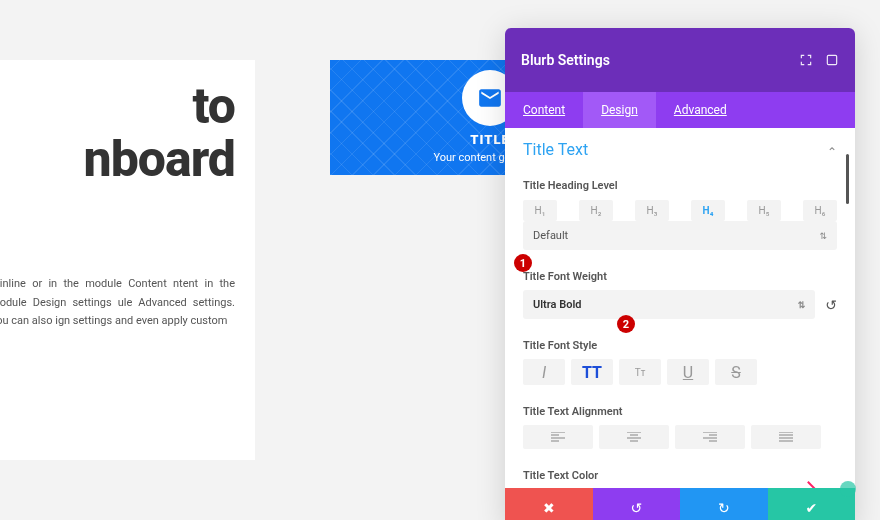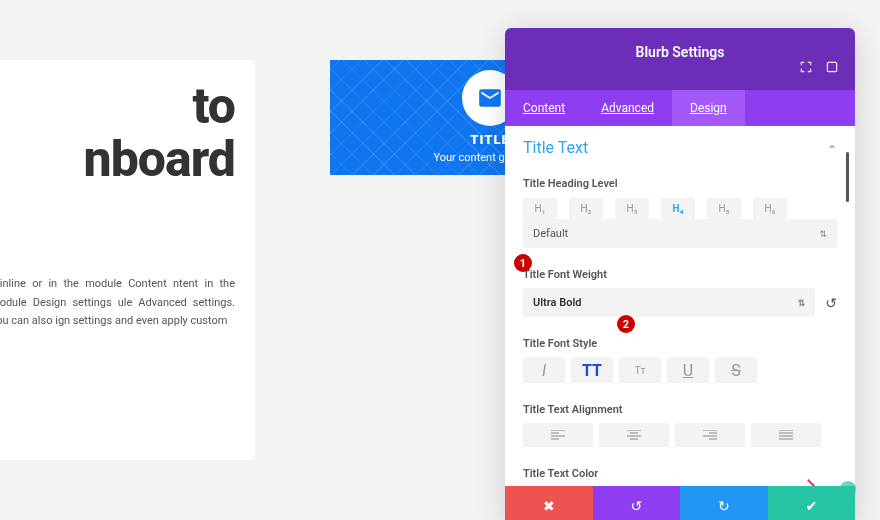--- a/index.html
+++ b/index.html
@@ -8,33 +8,33 @@
     .page-bg { position: absolute; left: -30px; top: 60px; width: 285px; height: 400px; background: #fff; padding: 20px; }
     .page-title-big { font-size: 50px; font-weight: 800; color: #333; line-height: 1.05; margin-bottom: 90px; text-align: right; letter-spacing: -1px; }
     .page-para { font-size: 11px; color: #555; line-height: 1.7; text-align: justify; }
     
     .blurb-preview { position: absolute; left: 330px; top: 60px; width: 320px; height: 115px; background: #1076f0; color: #fff; text-align: center; padding-top: 5px; background-image: repeating-linear-gradient(45deg, rgba(255,255,255,0.1) 0, rgba(255,255,255,0.1) 1px, transparent 1px, transparent 15px), repeating-linear-gradient(-45deg, rgba(255,255,255,0.1) 0, rgba(255,255,255,0.1) 1px, transparent 1px, transparent 15px); }
     .blurb-icon-circle { width: 56px; height: 56px; background: #fff; border-radius: 50%; margin: 5px auto 6px; display: flex; align-items: center; justify-content: center; }
     .blurb-title { font-size: 13px; font-weight: 900; letter-spacing: 1px; text-transform: uppercase; }
     .blurb-content { font-size: 11px; margin-top: 4px; }
     
     .panel { position: absolute; right: 25px; top: 28px; width: 350px; background: #fff; box-shadow: 0 4px 30px rgba(0,0,0,0.15); border-radius: 6px; overflow: hidden; }
-    .panel-header { background: #6c2eb9; color: #fff; padding: 16px 16px; font-size: 14px; font-weight: 600; display: flex; align-items: center; flex-direction: column; }
+    .panel-header { background: #6c2eb9; color: #fff; padding: 24px 16px; font-size: 14px; font-weight: 600; display: flex; align-items: center; }
     .panel-header-actions { margin-left: auto; display: flex; gap: 12px; }
     .hicon { width: 14px; height: 14px; opacity: 0.9; }
     .tabs { background: #8e3df0; display: flex; }
     .tab { padding: 11px 18px; font-size: 12px; color: #fff; cursor: pointer; text-decoration: underline; }
     .tab.active { background: #a259f7; }
     
     .body { padding: 12px 18px 14px; position: relative; height: 360px; overflow: hidden; }
     .scroll-ind { position: absolute; right: 6px; top: 26px; width: 3px; height: 50px; background: #555; border-radius: 2px; }
     .section-title { color: #2ea3f2; font-size: 16px; font-weight: 400; margin-bottom: 12px; display: flex; justify-content: space-between; align-items: flex-end; }
     .chev { color: #8b8b8b; font-size: 12px; }
     .lbl { font-size: 11px; color: #555; font-weight: 600; margin-bottom: 7px; margin-top: 20px; }
-    .heading-levels { display: flex; gap: 12px; margin-top: 8px; }
+    .heading-levels { display: flex; gap: 22px; margin-top: 8px; }
     .hl { background: #f3f3f3; padding: 5px 0; width: 34px; text-align: center; font-size: 10px; color: #999; border-radius: 2px; cursor: pointer; }
     .hl.active { color: #2ea3f2; font-weight: 700; }
     .select { background: #f3f3f3; padding: 8px 10px; font-size: 11px; color: #555; border-radius: 3px; display: flex; justify-content: space-between; align-items: center; cursor: pointer; }
     .weight-row { display: flex; align-items: center; gap: 10px; }
     .weight-sel { flex: 1; }
     .weight-sel.bold { font-weight: 600; color: #333; }
     .reset-ic { color: #555; font-size: 14px; }
     .style-row, .align-row { display: flex; gap: 6px; }
     .opt { background: #f3f3f3; width: 42px; height: 26px; display: flex; align-items: center; justify-content: center; border-radius: 2px; color: #999; cursor: pointer; }
     .opt.active { color: #1d4ed8; }
@@ -85,22 +85,22 @@
       <svg class="hicon" viewBox="0 0 24 24" fill="#fff">
           <path d="M3 3h6v2H5v4H3V3m12 0h6v6h-2V5h-4V3M3 15h2v4h4v2H3v-6m16 0h2v6h-6v-2h4v-4z"></path>
         </svg>
       <svg class="hicon" viewBox="0 0 24 24" fill="#fff">
           <rect x="4" y="4" width="16" height="16" rx="2" ry="2" fill="none" stroke="#fff" stroke-width="2"></rect>
         </svg>
     </div>
   </div>
   <div class="tabs">
     <div class="tab">Content</div>
+    <div class="tab active">Design</div>
     <div class="tab">Advanced</div>
-    <div class="tab active">Design</div>
   </div>
   <div class="body">
     <div class="scroll-ind"></div>
     <div class="section-title">
       <span>Title Text</span>
       <span class="chev">⌃</span>
     </div>
 
     <div class="lbl">Title Heading Level</div>
     <div class="heading-levels">

